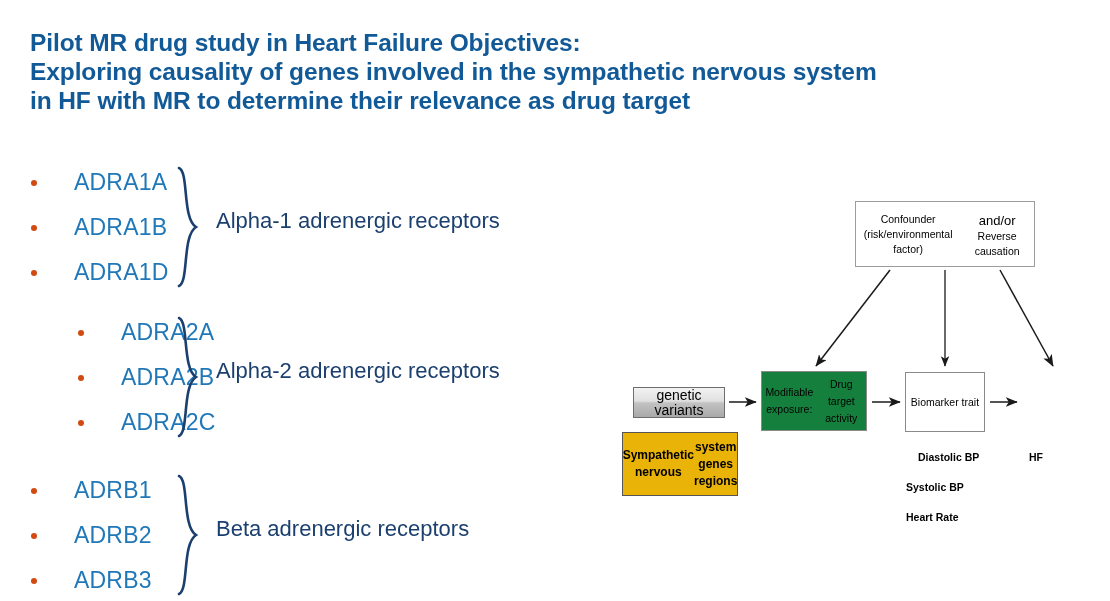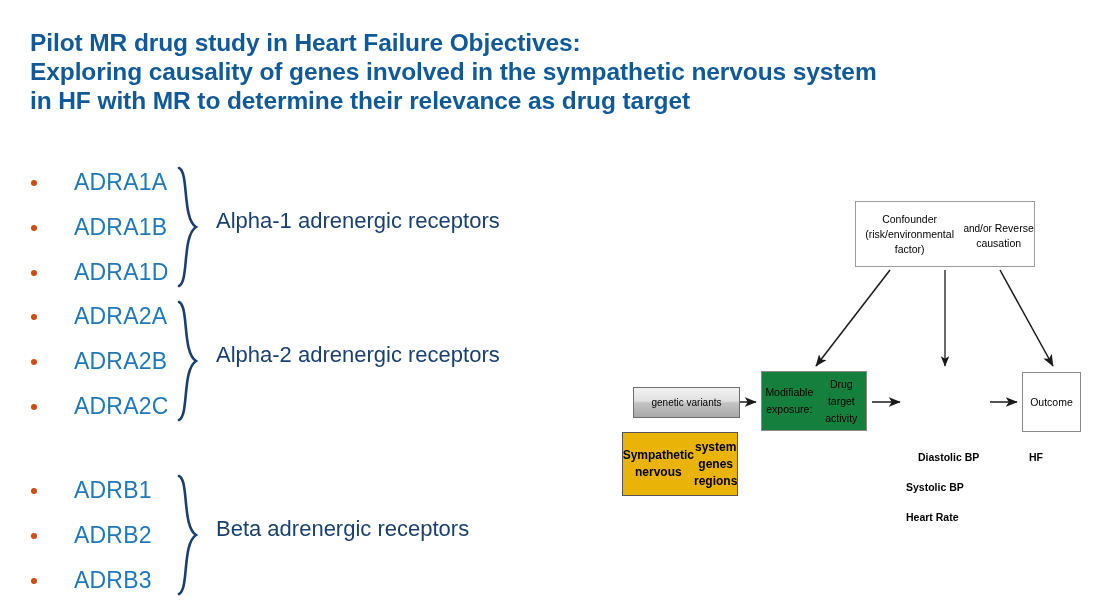--- a/index.html
+++ b/index.html
@@ -41,21 +41,21 @@
     position: absolute;
     left: 0;
     top: 160px;
     width: 600px;
   }
   .gene-group {
     position: relative;
     height: 134px;
   }
   .gene-group.g1 { top: 0px; }
-  .gene-group.g2 { top: 0; }
+  .gene-group.g2 { top: 16px; padding-left: 47px; }
   .gene-group.g3 { top: 40px; }
 
   .gene-row {
     position: relative;
     height: 45px;
     display: flex;
     align-items: center;
   }
   .bullet {
     position: absolute;
@@ -122,31 +122,31 @@
   #box-confounder {
     left: 855px;
     top: 201px;
     width: 180px;
     height: 66px;
     border: 1.6px solid #9C9C9C;
     background: #ffffff;
     font-size: 10.5px;
   }
   #box-confounder .ln2 { margin-top: 4px; }
-  #box-confounder .small { font-size: 10px; }
+  #box-confounder .small { font-size: 13px; }
 
   
   #box-genetic {
     left: 633px;
     top: 387px;
-    width: 107px;
+    width: 92px;
     height: 31px;
     border: 1.3px solid #6E6E6E;
     background: linear-gradient(to bottom, #F2F2F2 0%, #E0E0E0 45%, #C2C2C2 52%, #A9A9A9 100%);
-    font-size: 10px;
+    font-size: 14px;
   }
 
   
   #box-sympathetic {
     left: 622px;
     top: 432px;
     width: 116px;
     height: 64px;
     border: 1.4px solid #555555;
     background: #eab308;
@@ -311,24 +311,24 @@
     <div class="dbox node" id="box-sympathetic">
       <div>Sympathetic nervous</div>
       <div>system genes regions</div>
     </div>
 
     <div class="dbox node" id="box-exposure">
       <div>Modifiable exposure:</div>
       <div>Drug target activity</div>
     </div>
 
-
-    <div class="dbox node" id="box-outcome">
-      <div>Outcome</div>
-    </div>
+    <div class="dbox node" id="box-biomarker">
+      <div>Biomarker  trait</div>
+    </div>
+
 
     <div class="dlabel" id="lbl-diastolic">Diastolic BP</div>
     <div class="dlabel" id="lbl-systolic">Systolic BP</div>
     <div class="dlabel" id="lbl-heartrate">Heart Rate</div>
     <div class="dlabel" id="lbl-hf">HF</div>
 
   </div>
 
 </div>
 

